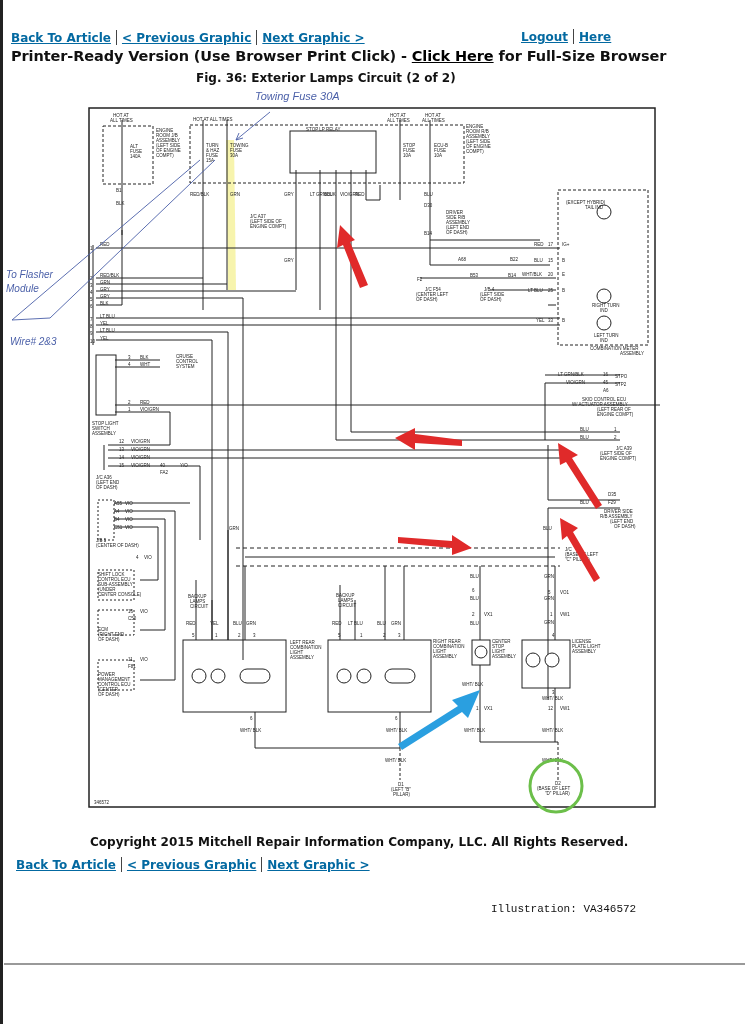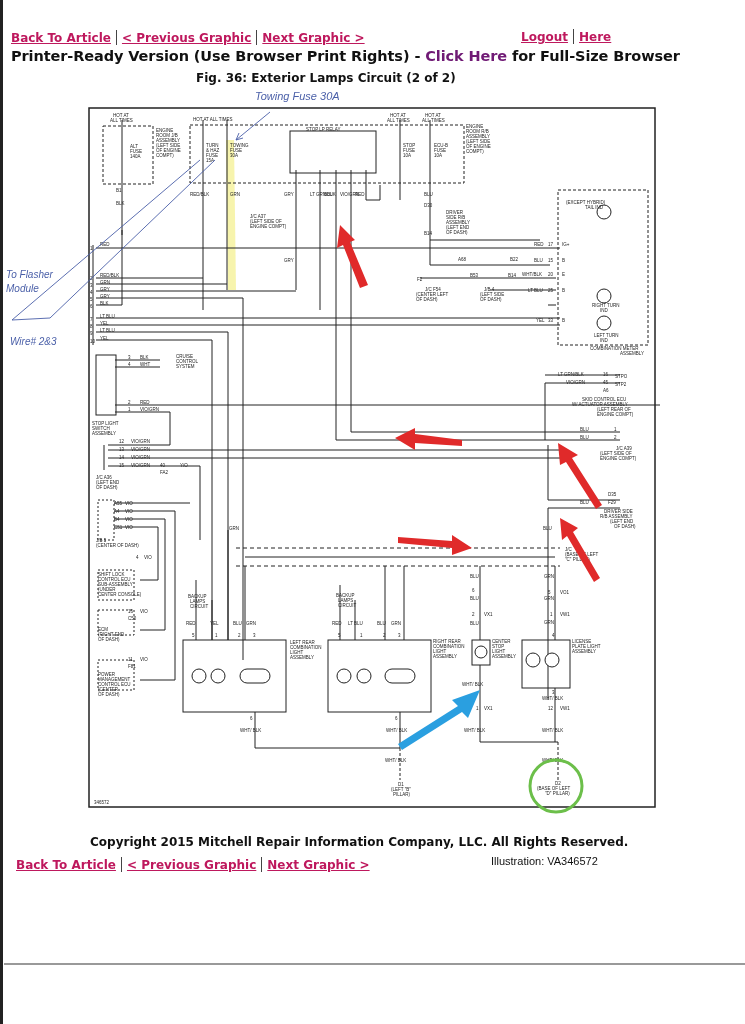--- a/index.html
+++ b/index.html
@@ -1,28 +1,28 @@
 <!DOCTYPE html>
 <html><head>
 <meta charset="utf-8">
 <style>
   html,body{margin:0;padding:0;}
   body{width:745px;height:1024px;background:#fff;position:relative;overflow:hidden;font-family:"DejaVu Sans",sans-serif;color:#111;}
   .edge-left{position:absolute;left:0;top:0;width:3px;height:1024px;background:#222;}
   .nav{position:absolute;font-size:12px;font-weight:bold;display:flex;align-items:center;}
-  .nav a{color:#be185d;text-decoration:underline;cursor:pointer;}
+  .nav a{color:#0369a1;text-decoration:underline;cursor:pointer;}
   .nav .sep{display:inline-block;width:1px;height:15px;background:#444;margin:0 5px;}
   #nav-top{left:11px;top:30px;}
   #nav-right{left:521px;top:29px;}
   #nav-bottom{left:16px;top:857px;}
   .printer{position:absolute;left:11px;top:48px;font-size:14.5px;font-weight:bold;letter-spacing:-0.1px;}
-  .printer a{color:#701a75;cursor:pointer;}
+  .printer a{color:#000000;text-decoration:underline;cursor:pointer;}
   .figtitle{position:absolute;left:196px;top:71px;font-size:12px;font-weight:bold;}
   .copyright{position:absolute;left:90px;top:835px;font-size:12px;font-weight:bold;}
-  .illus{position:absolute;left:491px;top:855px;font-size:11px;font-family:Liberation Sans, sans-serif;}
+  .illus{position:absolute;left:491px;top:903px;font-size:11px;font-family:Liberation Mono, monospace;}
   .bottom-rule{position:absolute;left:4px;top:963px;width:741px;height:2px;background:#999;}
   .diagram{position:absolute;left:0;top:0;}
   svg text{font-family:"Liberation Sans",sans-serif;}
 </style>
 </head>
 <body>
 
 <div class="edge-left"></div>
 
 <div class="nav" id="nav-top">
@@ -32,21 +32,21 @@
   <span class="sep"></span>
   <a>Next Graphic &gt;</a>
 </div>
 <div class="nav" id="nav-right">
   <a>Logout</a>
   <span class="sep"></span>
   <a>Here</a>
 </div>
 
 <div class="printer">
-  <span>Printer-Ready Version (Use Browser Print Rights) - </span><a>Click Here</a><span> for Full-Size Browser</span>
+  <span>Printer-Ready Version (Use Browser Print Click) - </span><a>Click Here</a><span> for Full-Size Browser</span>
 </div>
 <div class="figtitle">Fig. 36: Exterior Lamps Circuit (2 of 2)</div>
 
 <svg class="diagram" width="745" height="830" viewBox="0 0 745 830">
   <defs>
     <marker id="arrowRed" markerWidth="10" markerHeight="10" refX="5" refY="5" orient="auto">
         <path d="M0,0 L10,5 L0,10 z" fill="#e02a2a"></path>
       </marker>
   </defs>
 

